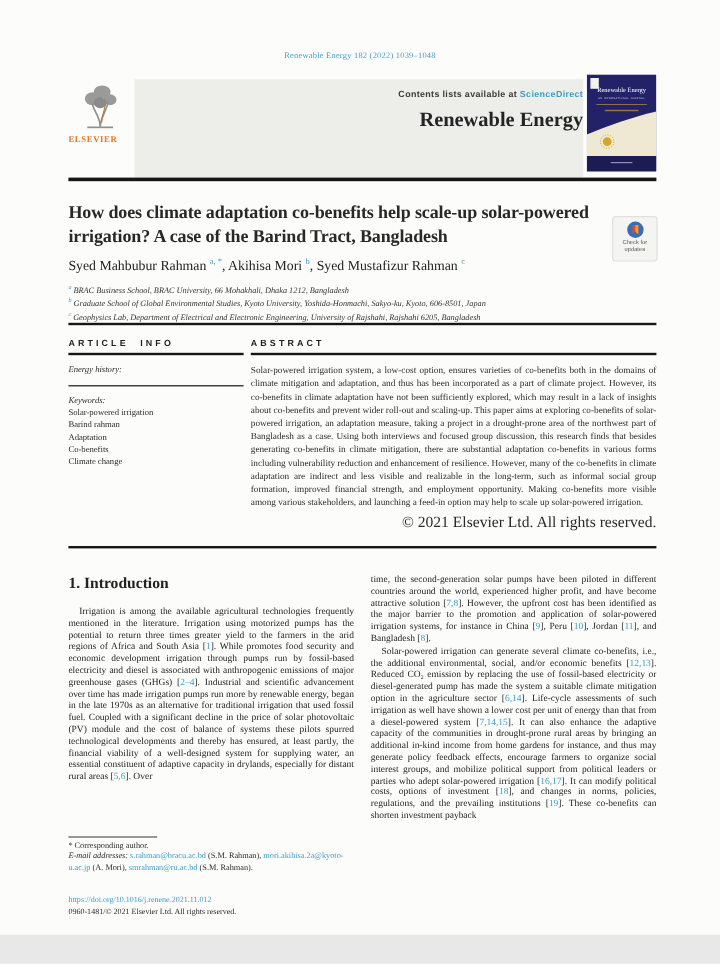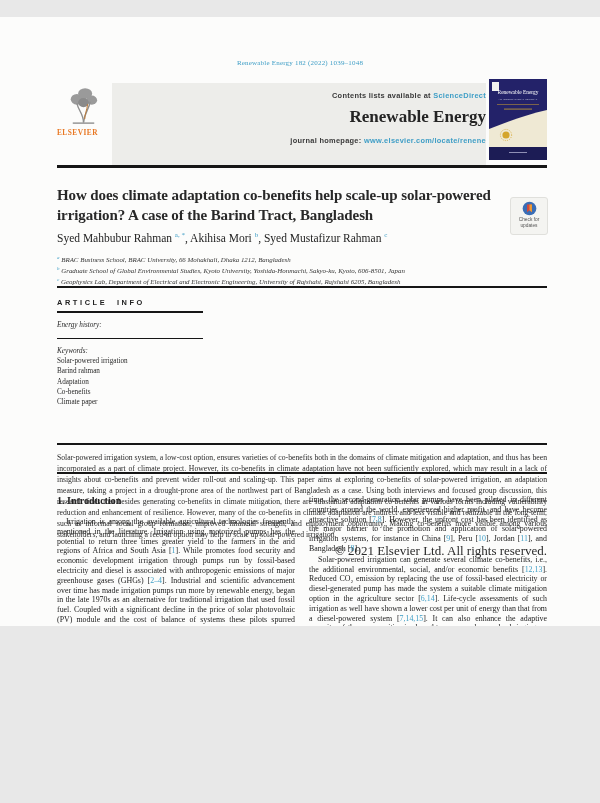--- a/index.html
+++ b/index.html
@@ -1,16 +1,16 @@
 <!DOCTYPE html>
 <html><head>
 <meta charset="utf-8">
 <style>
   html,body{margin:0;padding:0;background:#e8e8e8;}
-  .page{position:relative;width:600px;height:609px;margin:17px auto;background:#fcfcfb;
+  .page{position:relative;width:600px;height:779px;margin:0 auto;background:#fcfcfb;
         font-family:"Liberation Serif",serif;color:#1d1d1d;overflow:hidden;}
   .teal{color:var(--accent,#3f9ec6);}
   .italic{font-style:italic;}
 
   
   .run-head{position:absolute;top:42px;left:0;right:0;text-align:center;font-size:7px;letter-spacing:.2px;}
 
   
   .banner{position:absolute;top:66px;left:57px;width:490px;height:82px;}
   .logo{position:absolute;left:0;top:1px;width:52px;text-align:left;}
@@ -35,35 +35,35 @@
   .badge{position:absolute;top:180px;right:52px;width:38px;height:38px;background:#f4f4f1;
          border:1px solid #e0e0dc;border-radius:3px;text-align:center;padding-top:3px;box-sizing:border-box;}
   .badge svg{width:15px;height:15px;display:block;margin:0 auto;}
   .badge-label{font-family:"Liberation Sans",sans-serif;font-size:4.8px;line-height:1.15;color:#555;margin-top:1px;}
   .authors{position:absolute;top:214px;left:57px;width:470px;font-size:11.5px;color:#232323;}
   .authors sup{font-size:7px;}
   .affils{position:absolute;top:237px;left:57px;width:482px;font-size:6.9px;font-style:italic;line-height:1.4;color:#333;}
   .affils sup{font-size:5px;}
 
   
-  .grid{position:absolute;top:281px;left:57px;width:490px;display:flex;gap:32px;flex-direction:column;}
+  .grid{position:absolute;top:281px;left:57px;width:490px;display:flex;gap:6px;}
   .info-col{width:146px;flex:none;}
   .abs-col{flex:1;min-width:0;}
   .col-head{font-family:"Liberation Sans",sans-serif;font-size:7.4px;font-weight:700;
             letter-spacing:2.6px;word-spacing:5px;color:#222;}
   .rule-h{height:1.5px;background:#161616;margin:4px 0 7px;}
   .rule-m{height:1.2px;background:#161616;margin:8px 0 7px;}
   .info-line,.info-label{font-size:7.2px;line-height:1.42;color:#2a2a2a;}
   .abs-text p{font-size:7.7px;line-height:1.43;text-align:justify;margin:0;color:#2a2a2a;}
   .abs-copy{font-size:13px;text-align:right;margin-top:3px;color:#2a2a2a;}
 
   
   .body-cols{position:absolute;top:478px;left:57px;width:490px;height:235px;display:flex;gap:14px;overflow:hidden;}
   .bcol{width:238px;flex:none;}
-  .sec-head{font-size:10px;font-weight:700;color:#222;margin:0 0 11px;}
+  .sec-head{font-size:13px;font-weight:700;color:#222;margin:0 0 11px;}
   .bcol p{font-size:7.9px;line-height:1.24;text-align:justify;margin:0;text-indent:9px;color:#222;}
   .bcol p.noindent{text-indent:0;}
   .bcol p + p{margin-top:1px;}
   .cite{color:var(--accent,#3f9ec6);}
 
   
   .footnote{position:absolute;left:57px;top:697px;width:240px;}
   .fn-rule{width:74px;height:1px;background:#555;margin-bottom:4px;}
   .fn-corr{font-size:6.9px;color:#2a2a2a;}
   .fn-emails{font-size:6.9px;line-height:1.4;color:#2a2a2a;}
@@ -91,21 +91,20 @@
         </g>
         <path d="M25 22 C24 30 21.5 34 21.5 40" stroke="#c07a35" stroke-width="1.2" fill="none"></path>
         <rect x="7" y="44" width="26" height="1.7" fill="#8f8f8f"></rect>
       </svg>
       <div class="logo-text">ELSEVIER</div>
     </div>
 
     <div class="gray-box">
       <div class="contents-line"><span>Contents lists available at </span><span class="teal">ScienceDirect</span></div>
       <div class="jname">Renewable Energy</div>
-      <div class="homepage-line"><span>journal homepage: </span><span class="teal">www.elsevier.com/locate/renene</span></div>
     </div>
 
     <div class="cover">
       <svg viewBox="0 0 58 81">
         <rect x="0" y="0" width="58" height="81" fill="#232269"></rect>
         <rect x="3" y="3" width="7" height="9" fill="#f2f2ee"></rect>
         <text x="29" y="15" text-anchor="middle" font-family="Liberation Serif, serif" font-size="5.4" fill="#ffffff">Renewable Energy</text>
         <text x="29" y="20.5" text-anchor="middle" font-family="Liberation Sans, sans-serif" font-size="2.2" letter-spacing=".3" fill="#c9c9de">AN INTERNATIONAL JOURNAL</text>
         <rect x="8" y="25" width="42" height=".5" fill="#d4a52c"></rect>
         <rect x="15" y="29.5" width="28" height="1.2" fill="#b08f3a" opacity=".8"></rect>
@@ -145,24 +144,25 @@
       <div class="col-head">ARTICLE INFO</div>
       <div class="rule-h"></div>
       <div class="info-label italic">Energy history:</div>
       <div class="rule-m"></div>
       <div class="info-label italic">Keywords:</div>
       <div>
           <div class="info-line">Solar-powered irrigation</div>
           <div class="info-line">Barind rahman</div>
           <div class="info-line">Adaptation</div>
           <div class="info-line">Co-benefits</div>
-          <div class="info-line">Climate paper</div>
+          <div class="info-line">Climate change</div>
         </div>
     </div>
     <div class="abs-col">
+      <div class="col-head">ABSTRACT</div>
       <div class="rule-h"></div>
       <div class="abs-text">
           <p class="">Solar-powered irrigation system, a low-cost option, ensures varieties of co-benefits both in the domains of climate mitigation and adaptation, and thus has been incorporated as a part of climate project. However, its co-benefits in climate adaptation have not been sufficiently explored, which may result in a lack of insights about co-benefits and prevent wider roll-out and scaling-up. This paper aims at exploring co-benefits of solar-powered irrigation, an adaptation measure, taking a project in a drought-prone area of the northwest part of Bangladesh as a case. Using both interviews and focused group discussion, this research finds that besides generating co-benefits in climate mitigation, there are substantial adaptation co-benefits in various forms including vulnerability reduction and enhancement of resilience. However, many of the co-benefits in climate adaptation are indirect and less visible and realizable in the long-term, such as informal social group formation, improved financial strength, and employment opportunity. Making co-benefits more visible among various stakeholders, and launching a feed-in option may help to scale up solar-powered irrigation.</p>
         </div>
       <div class="abs-copy">© 2021 Elsevier Ltd. All rights reserved.</div>
     </div>
   </div>
 
   <div class="rule r-b"></div>
 

